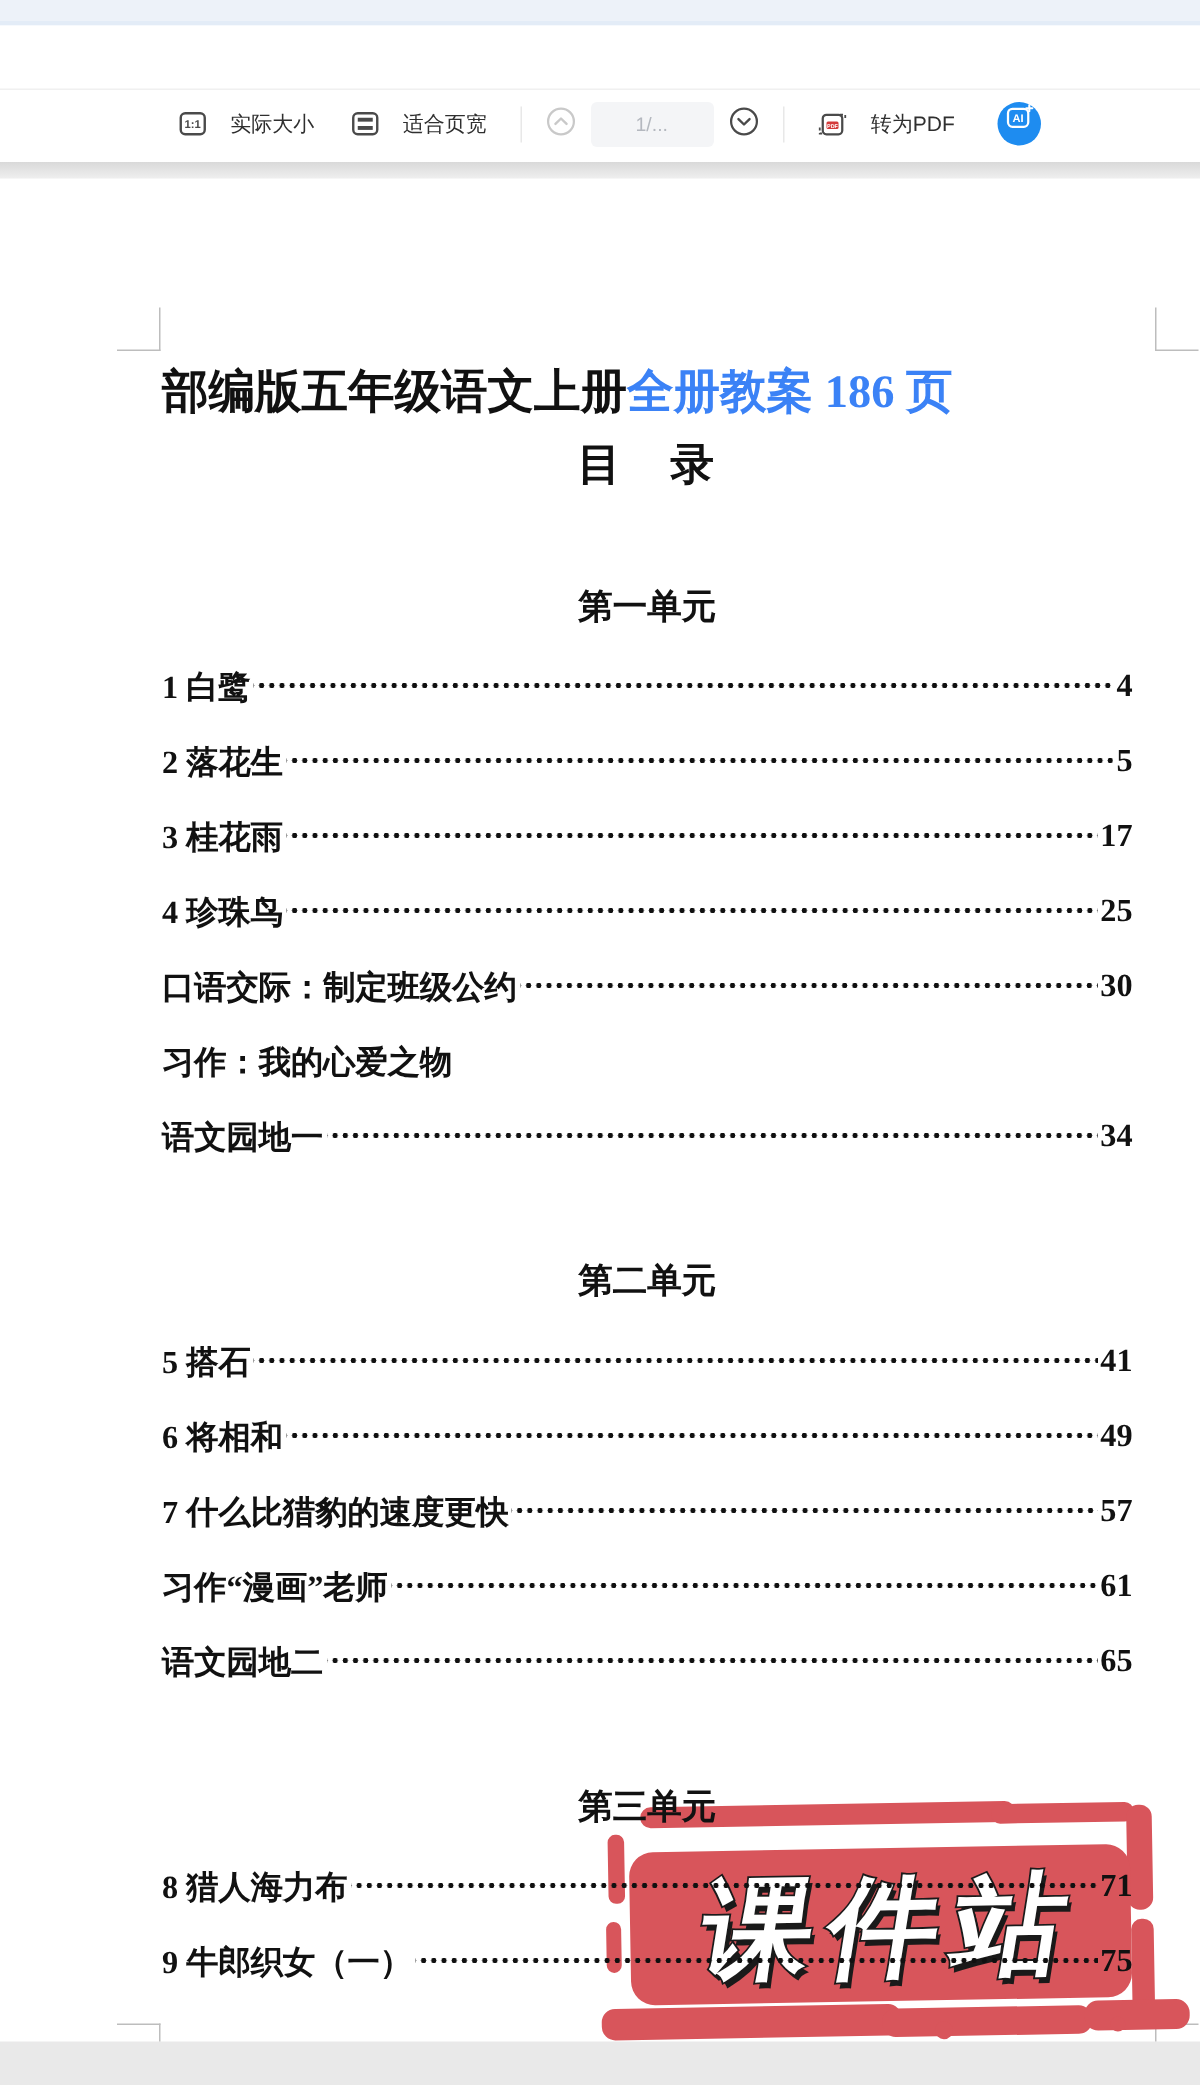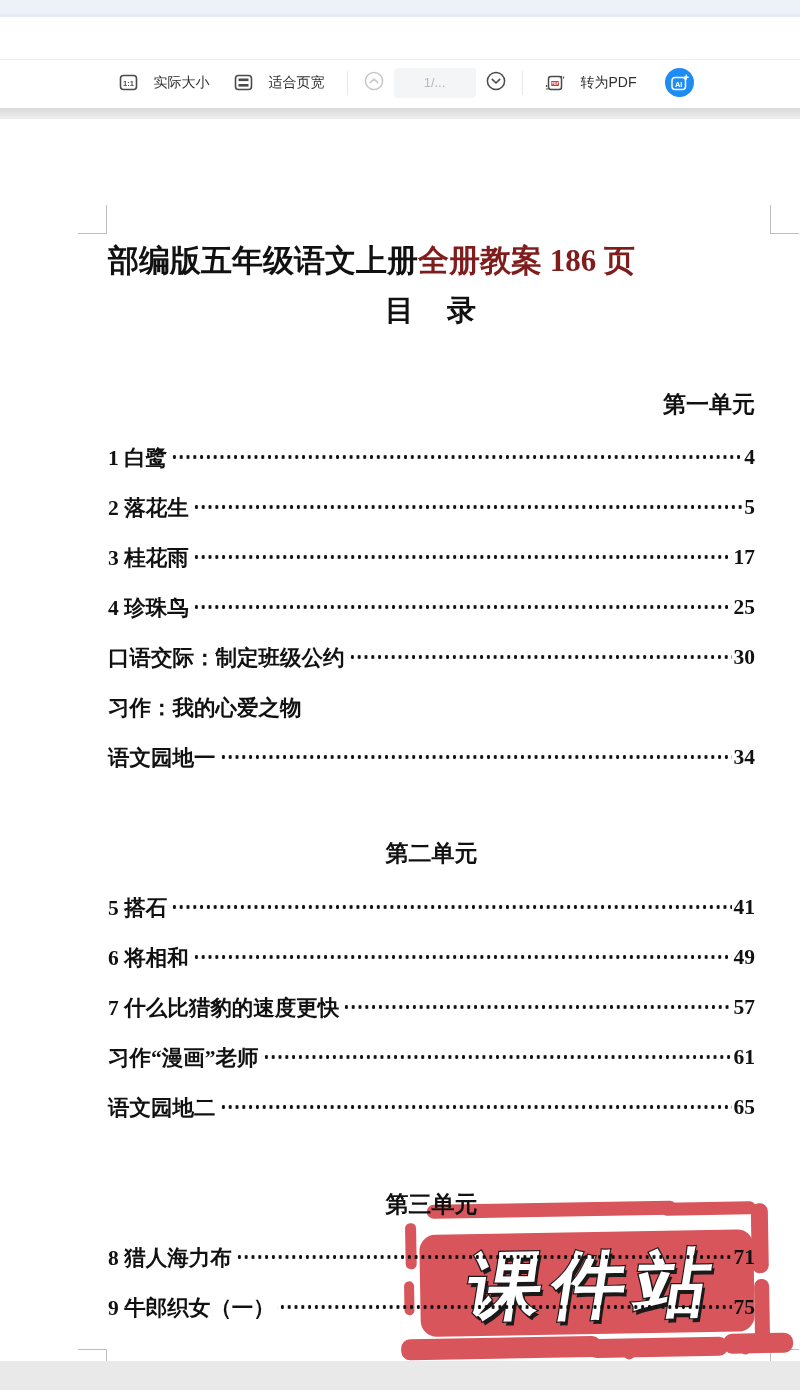--- a/index.html
+++ b/index.html
@@ -20,21 +20,21 @@
   .tb-item svg { display: block; }
   .tb-sep { width: 1px; height: 24px; background: #e8e8e8; margin: 0 10px; }
   .chev-btn { background: none; border: none; padding: 0; margin: 0 6px; cursor: pointer; display: flex; }
   .page-box {
     width: 82px; height: 30px; background: #f4f5f7; border-radius: 4px;
     display: flex; align-items: center; justify-content: center;
     color: #b4b8bf; font-size: 13px; margin: 0 4px;
   }
   .ai-btn {
     width: 29px; height: 29px; border-radius: 50%;
-    background: #1e8cf0; display: flex; align-items: flex-end; justify-content: center;
+    background: #1e8cf0; display: flex; align-items: flex-start; justify-content: center;
     margin-left: 16px; cursor: pointer;
   }
 
   
   .doc-area { position: absolute; top: 108px; left: 0; right: 0; bottom: 0; background: #e9e9e9; }
   .doc-shadow { height: 11px; background: linear-gradient(#d9d9d9, #efefef); }
   .page { position: relative; background: #ffffff; height: 1242px; width: 800px; }
 
   .crop-mark { position: absolute; width: 29px; }
   .cm-tl { left: 78px;  top: 86px;  height: 29px; border-right: 1px solid #bdbdbd; border-bottom: 1px solid #bdbdbd; }
@@ -43,26 +43,26 @@
   .cm-br { left: 770px; top: 1230px; height: 12px; border-left: 1px solid #bdbdbd;  border-top: 1px solid #bdbdbd; }
 
   .content {
     position: relative; z-index: 2;
     padding: 0 45px 0 108px;
     font-family: "Liberation Serif", "DejaVu Serif", serif;
     color: #111;
   }
 
   .doc-title { padding-top: 121px; font-size: 31px; font-weight: bold; line-height: 42px; white-space: nowrap; }
-  .doc-title .t-red { color: #7f1d1d; text-align: right; }
+  .doc-title .t-red { color: #3b82f6; text-align: right; }
 
   .toc-title { text-align: center; font-size: 29px; font-weight: bold; line-height: 40px; margin-top: 8px; letter-spacing: 2px; }
 
   .section-heading { text-align: center; font-size: 23px; font-weight: bold; line-height: 30px; }
-  .sh-1 { margin-top: 60px; text-align: right; }
+  .sh-1 { margin-top: 60px; }
   .sh-2 { margin-top: 58px; font-family: Liberation Mono, monospace; }
   .sh-3 { margin-top: 58px; text-align: center; }
   .rows { margin-top: 12px; }
 
   .toc-row { display: flex; align-items: center; height: 50px; font-size: 21.5px; font-weight: bold; }
   .toc-label { white-space: nowrap; }
   .dots {
     flex: 1; height: 22px; margin: 0 2px;
     background-image: radial-gradient(circle, #101010 1.7px, transparent 1.95px);
     background-size: 6.8px 22px; background-repeat: repeat-x; background-position: 2px center;

